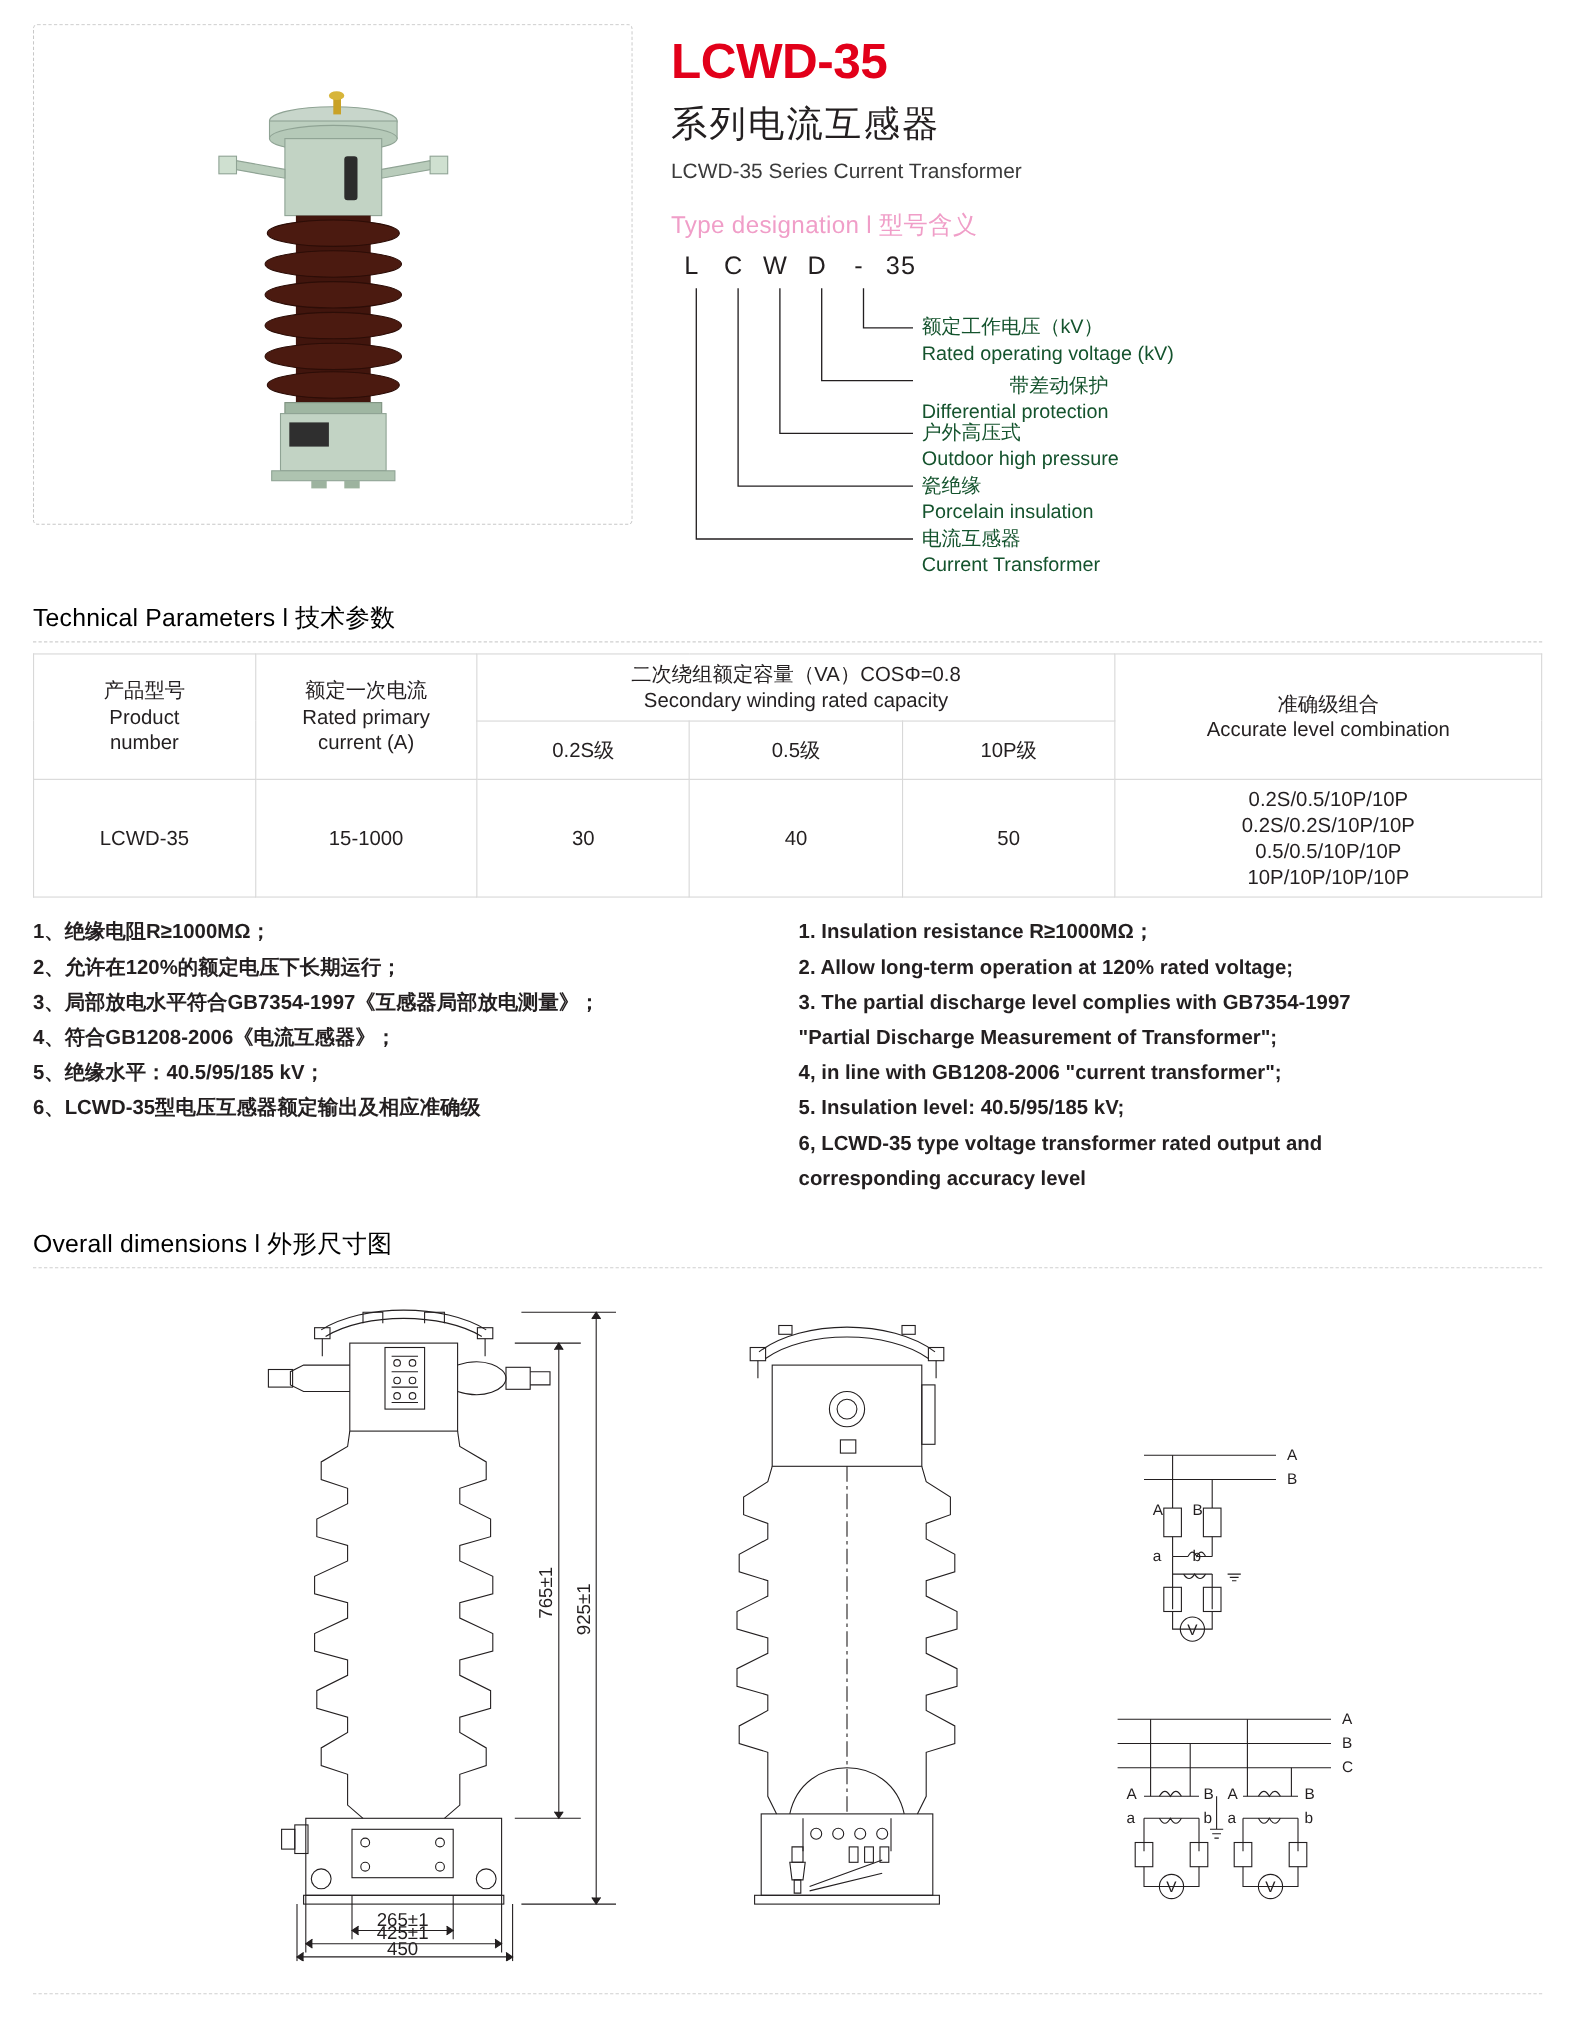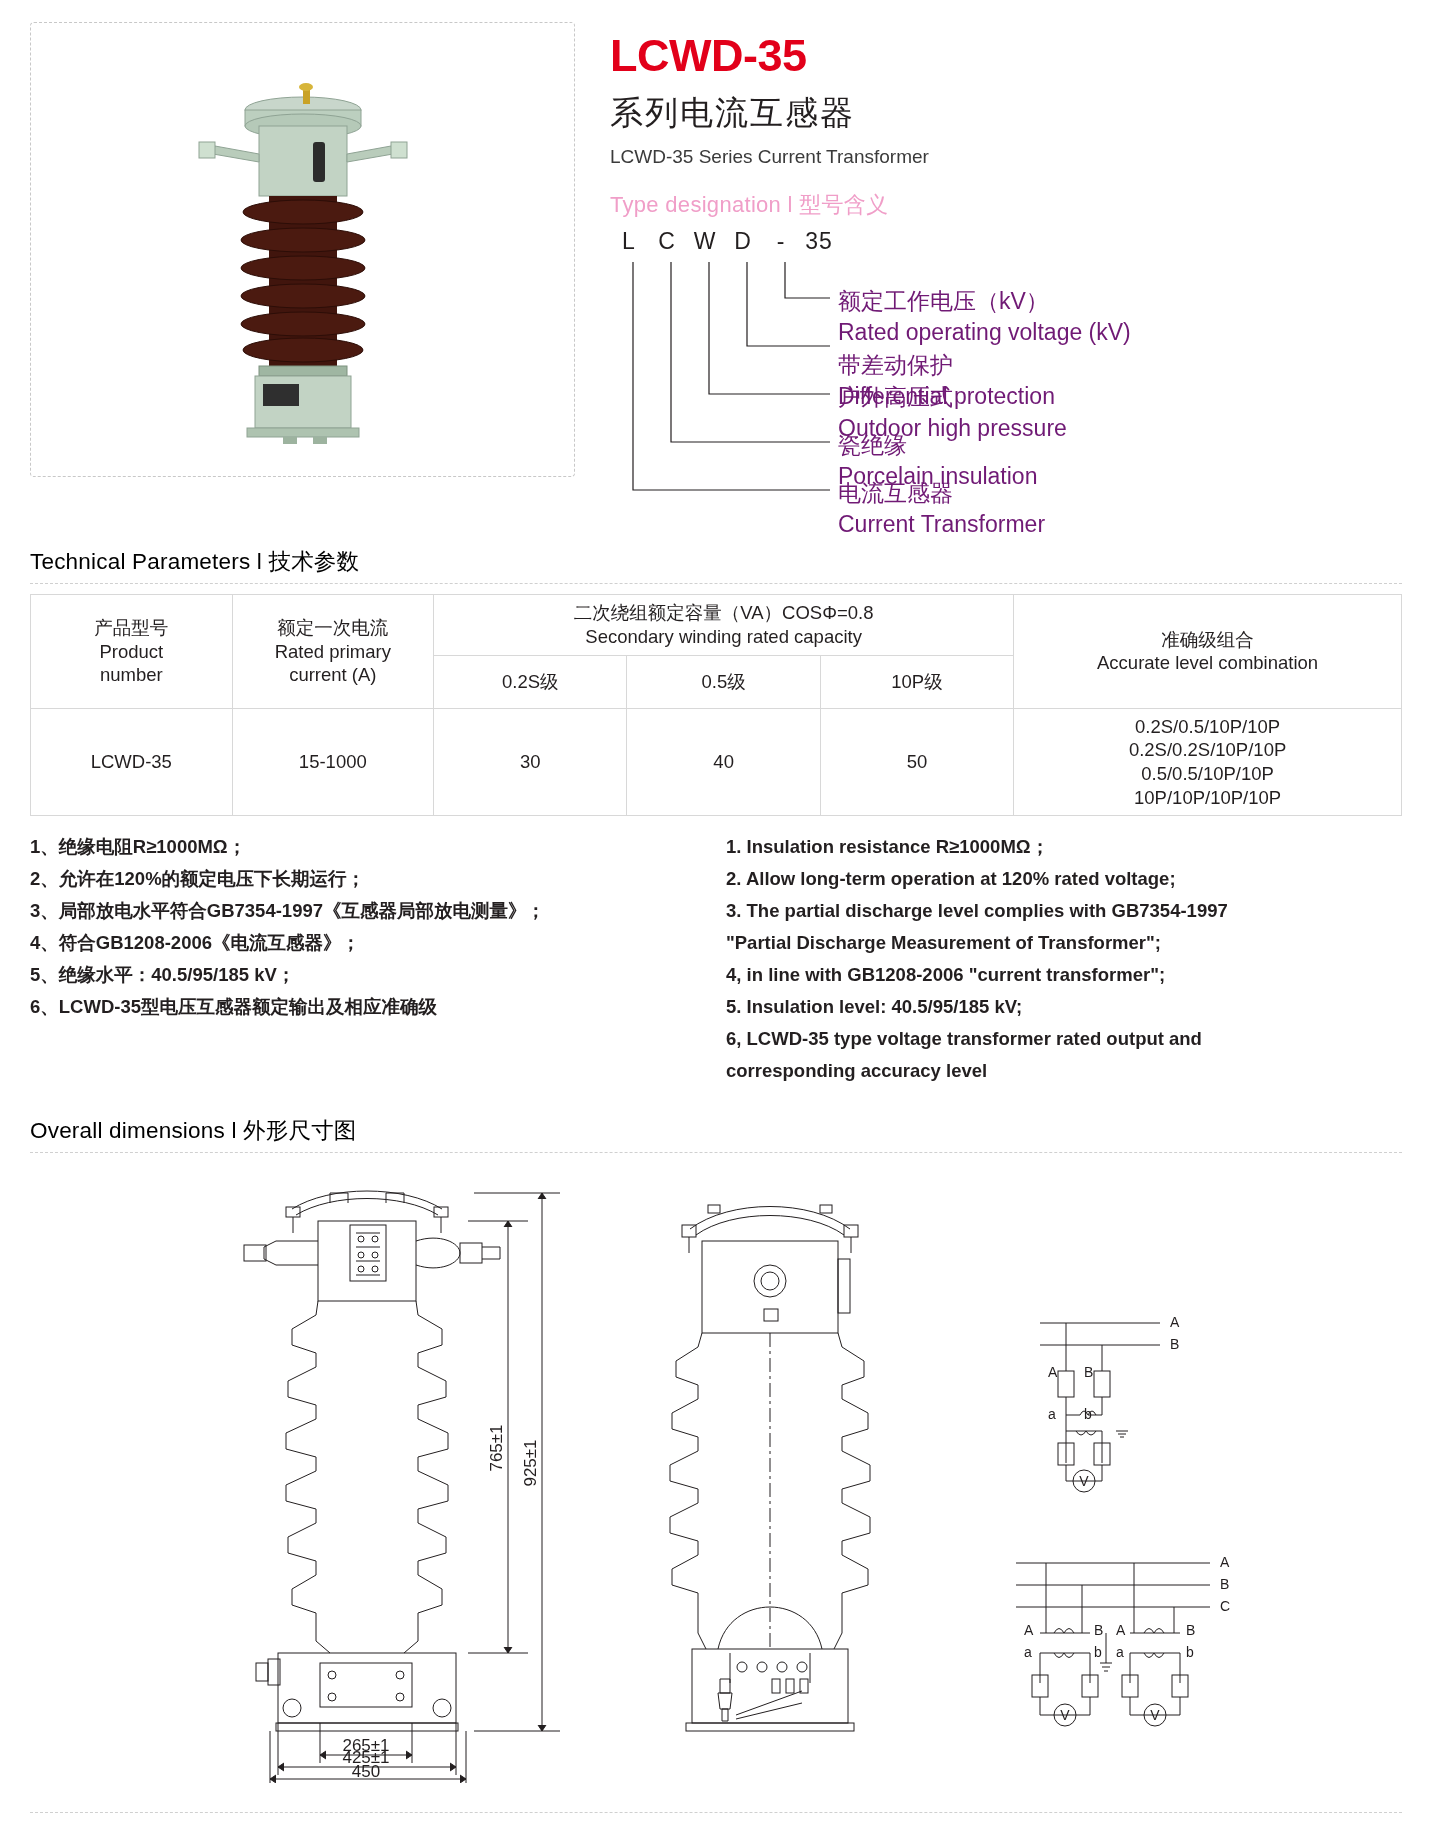--- a/index.html
+++ b/index.html
@@ -76,23 +76,23 @@
     position: absolute;
     top: 0; left: 0;
     font-size: 23px;
     letter-spacing: 1px;
     color: #231f20;
   }
   .td-letters span { display: inline-block; width: 38px; text-align: center; }
   .td-svg { position: absolute; top: 0; left: 0; }
   .td-label {
     position: absolute;
-    font-size: 23px;
+    font-size: 18px;
     line-height: 1.32;
-    color: #701a75;
+    color: #14532d;
     white-space: nowrap;
   }
 
   
   .section-head {
     color: #000000;
     font-size: 22.5px;
     padding: 0 0 6px 30px;
     letter-spacing: 0.2px;
   }
@@ -216,21 +216,21 @@
             <path d="M61 34 L61 214 L220 214"></path>
 
             <path d="M23 34 L23 262 L220 262"></path>
           </g>
         </svg>
 
         <div class="td-label" style="left:228px; top:58px;">
           <div>额定工作电压（kV）</div>
           <div>Rated operating voltage (kV)</div>
         </div>
-        <div class="td-label" style="left:228px; top:122px;">
+        <div class="td-label" style="left:228px; top:111px;text-align:right;">
           <div>带差动保护</div>
           <div>Differential protection</div>
         </div>
         <div class="td-label" style="left:228px; top:154px;">
           <div>户外高压式</div>
           <div>Outdoor high pressure</div>
         </div>
         <div class="td-label" style="left:228px; top:202px;">
           <div>瓷绝缘</div>
           <div>Porcelain insulation</div>

